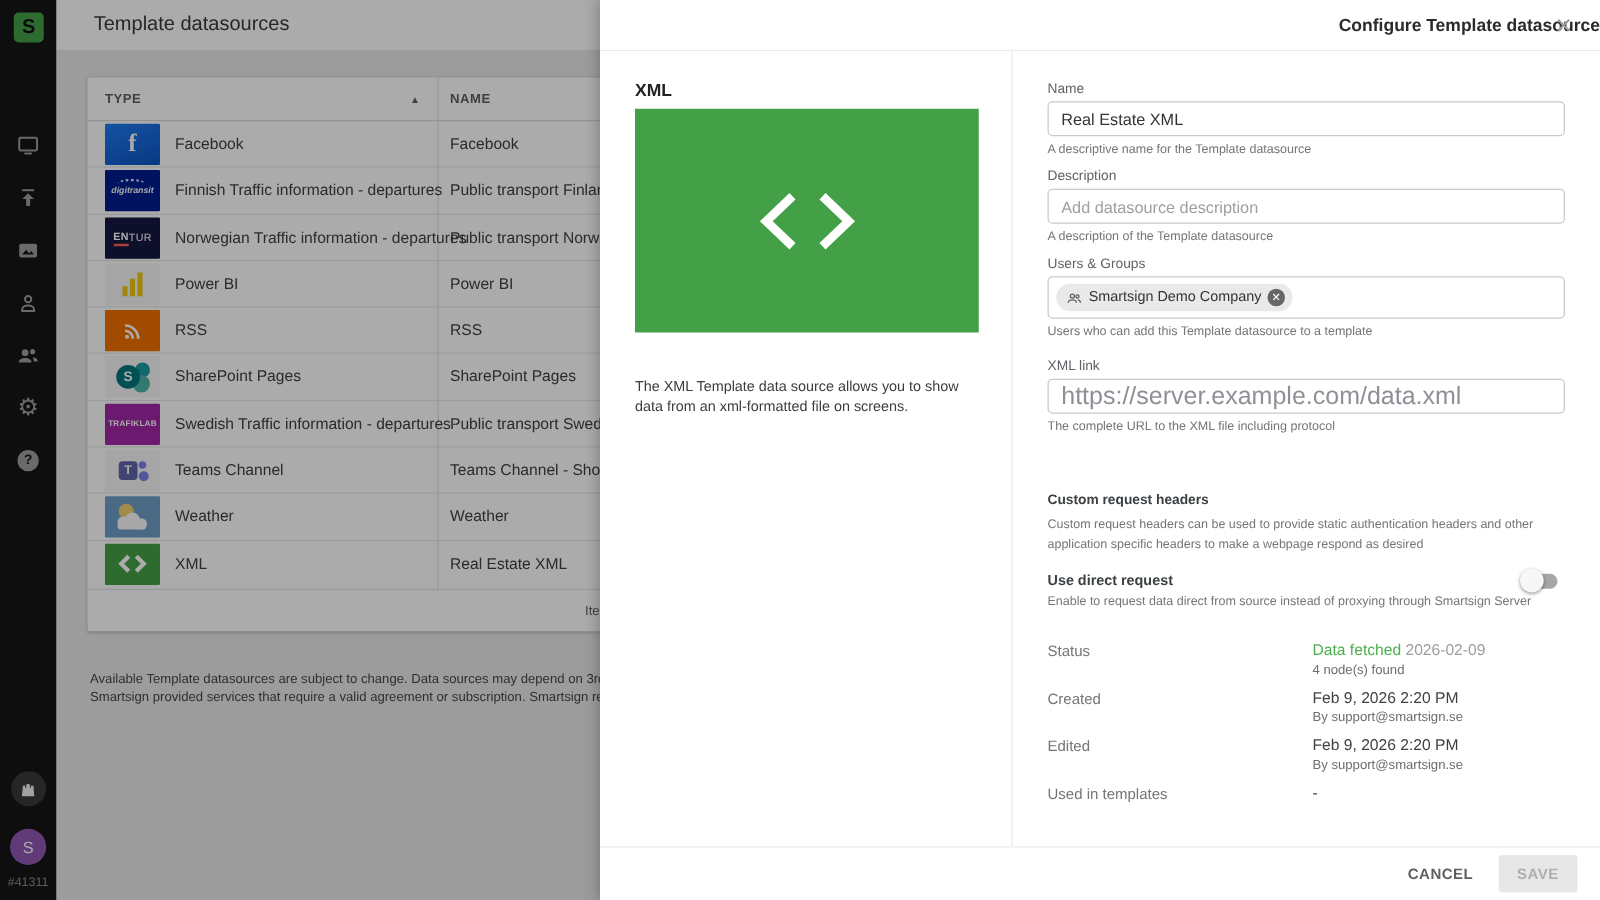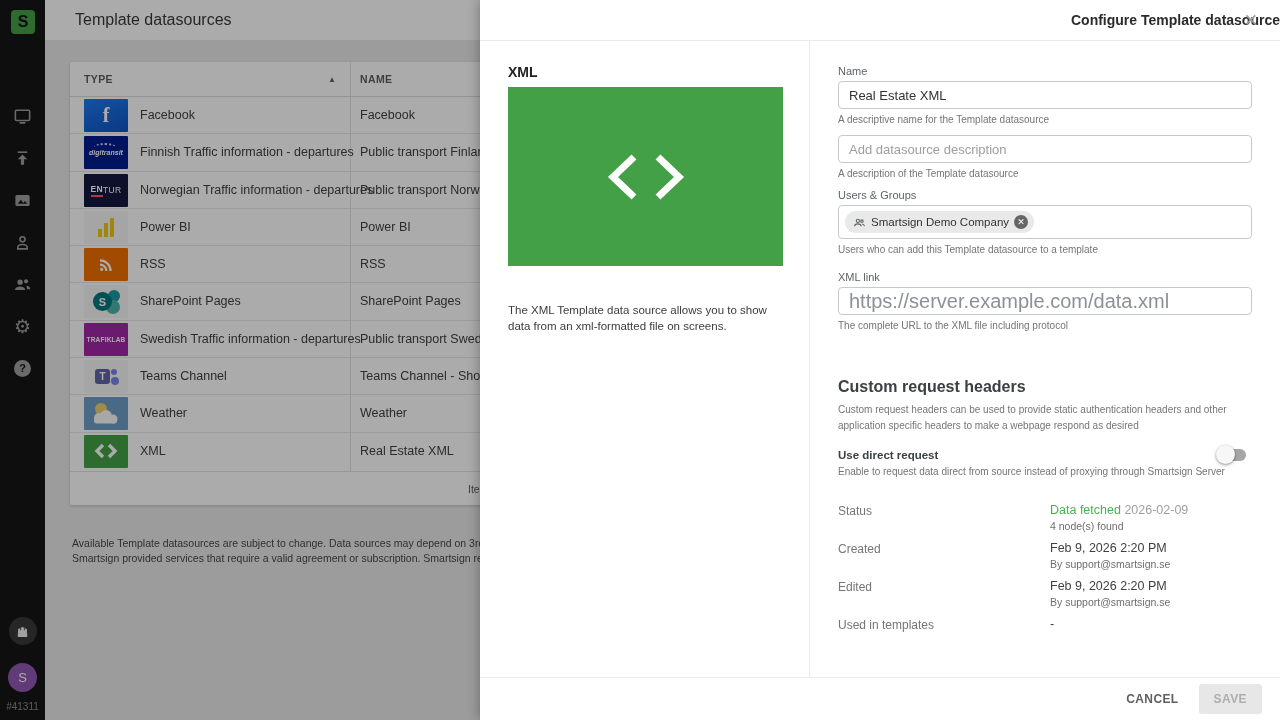--- a/index.html
+++ b/index.html
@@ -89,21 +89,21 @@
   .f-helper { font-size:10px; color:#757575; margin-top:5px; }
   .f-group { margin-bottom:10px; }
 
   .chip-box { width:100%; min-height:34px; border:1px solid #c9c9c9; border-radius:4px; padding:5px 6px; display:flex; align-items:flex-end; }
   .chip { display:inline-flex; align-items:center; gap:5px; background:#e9e9e9; border-radius:12px; height:22px; padding:0 6px 0 8px; }
   .chip-label { font-size:11.5px; color:#333; }
   .chip-remove { width:14px; height:14px; border-radius:50%; background:#666; color:#fff; font-size:9px; display:flex; align-items:center; justify-content:center; cursor:pointer; }
 
   .hdr-row { display:flex; gap:12px; }
   .hdr-col { flex:1; }
-  .section-label { font-size:16px; color:#3c4043; font-weight:bold; margin-bottom:6px;margin-top:47px; }
+  .section-label { font-size:11px; color:#3c4043; font-weight:bold; margin-bottom:6px;margin-top:47px; }
 
   .toggle-row { display:flex; align-items:center; justify-content:space-between; margin-top:14px; }
   .toggle-label { font-size:11.5px; color:#3c4043; font-weight:bold; }
   .switch { position:relative; width:30px; height:13px; margin-right:6px; cursor:pointer; }
   .switch .track { position:absolute; left:4px; top:1px; width:26px; height:12px; border-radius:6px; background:#a6a6a6; }
   .switch .knob { position:absolute; left:0; top:-3px; width:19px; height:19px; border-radius:50%; background:#f7f7f7; box-shadow:0 1px 3px rgba(0,0,0,.45); }
 
   .meta { margin-top:26px; }
   .meta-row { display:flex; margin-bottom:9px; }
   .meta-label { width:212px; flex:none; font-size:12px; color:#757575; padding-top:1px; }
@@ -308,20 +308,21 @@
 
       <div class="form-col">
 
         <div class="f-group">
           <div class="f-label">Name</div>
           <input class="f-input" type="text" value="Real Estate XML" style="">
           <div class="f-helper">A descriptive name for the Template datasource</div>
         </div>
 
         <div class="f-group">
+          <div class="f-label">Description</div>
           <input class="f-input" type="text" placeholder="Add datasource description" style="">
           <div class="f-helper">A description of the Template datasource</div>
         </div>
 
         <div class="f-group">
           <div class="f-label">Users &amp; Groups</div>
           <div class="chip-box">
             <span class="chip">
               <svg viewBox="0 0 24 24" width="13" height="13" fill="none" stroke="#5f6368" stroke-width="2">
                   <circle cx="9" cy="9" r="3"></circle>

